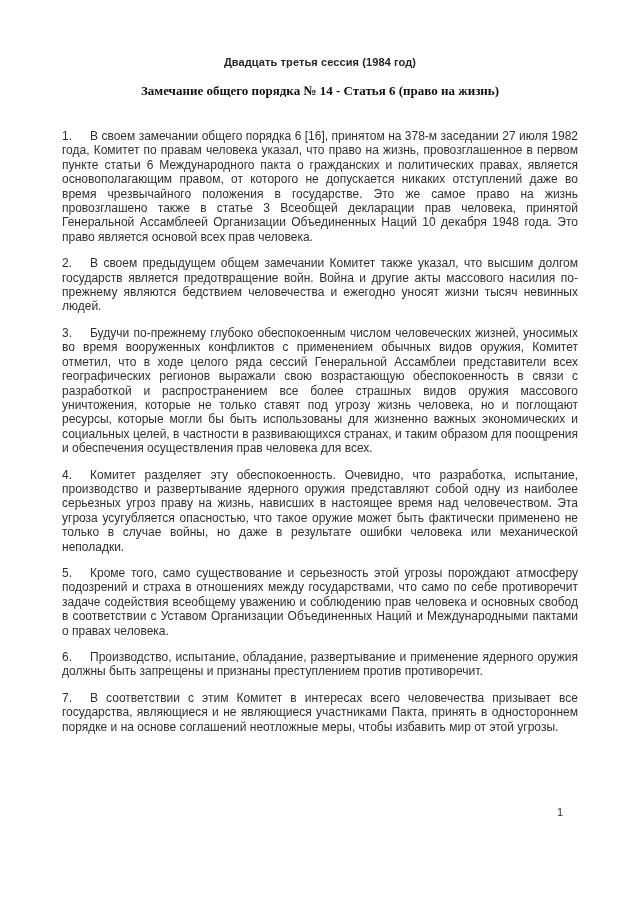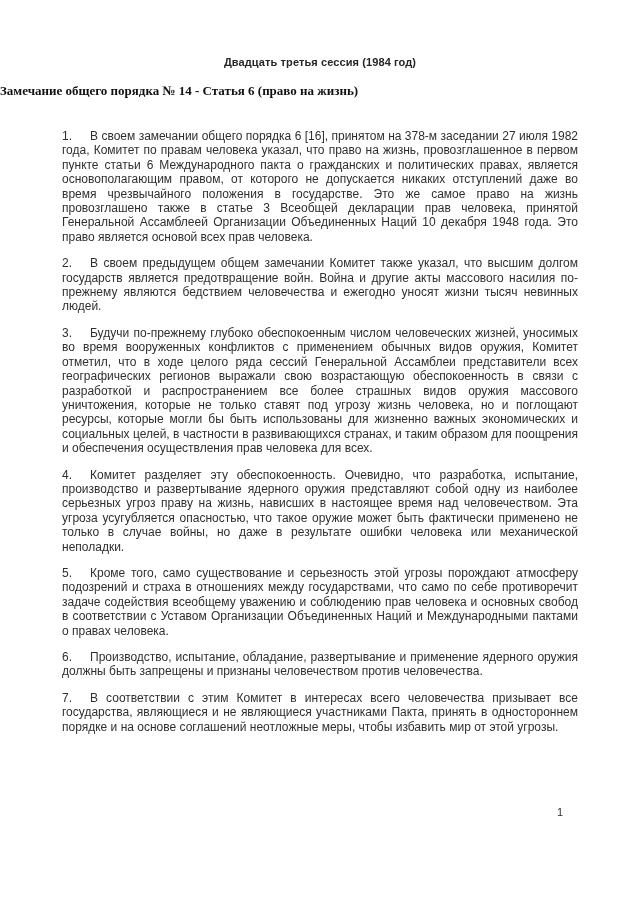--- a/index.html
+++ b/index.html
@@ -21,21 +21,21 @@
     text-align: center;
     font-family: "Liberation Sans", "DejaVu Sans", sans-serif;
     font-weight: bold;
     font-size: 11px;
     color: #262626;
     letter-spacing: 0.1px;
   }
   .doc-title {
     margin: 0;
     padding-top: 15px;
-    text-align: left;
+    text-align: center;
     font-family: "Liberation Serif", "DejaVu Serif", serif;
     font-weight: bold;
     font-size: 13px;
     color: #111111;
   }
   .content {
     margin: 30px 62px 0 62px;
     width: 516px;
   }
   .para {
@@ -73,21 +73,21 @@
     <p class="para"><span class="para-num">1.</span><span>В своем замечании общего порядка 6 [16], принятом на 378-м заседании 27 июля 1982 года, Комитет по правам человека указал, что право на жизнь, провозглашенное в первом пункте статьи 6 Международного пакта о гражданских и политических правах, является основополагающим правом, от которого не допускается никаких отступлений даже во время чрезвычайного положения в государстве. Это же самое право на жизнь провозглашено также в статье 3 Всеобщей декларации прав человека, принятой Генеральной Ассамблеей Организации Объединенных Наций 10 декабря 1948 года. Это право является основой всех прав человека.</span></p>
 
     <p class="para"><span class="para-num">2.</span><span>В своем предыдущем общем замечании Комитет также указал, что высшим долгом государств является предотвращение войн. Война и другие акты массового насилия по-прежнему являются бедствием человечества и ежегодно уносят жизни тысяч невинных людей.</span></p>
 
     <p class="para"><span class="para-num">3.</span><span>Будучи по-прежнему глубоко обеспокоенным числом человеческих жизней, уносимых во время вооруженных конфликтов с применением обычных видов оружия, Комитет отметил, что в ходе целого ряда сессий Генеральной Ассамблеи представители всех географических регионов выражали свою возрастающую обеспокоенность в связи с разработкой и распространением все более страшных видов оружия массового уничтожения, которые не только ставят под угрозу жизнь человека, но и поглощают ресурсы, которые могли бы быть использованы для жизненно важных экономических и социальных целей, в частности в развивающихся странах, и таким образом для поощрения и обеспечения осуществления прав человека для всех.</span></p>
 
     <p class="para"><span class="para-num">4.</span><span>Комитет разделяет эту обеспокоенность. Очевидно, что разработка, испытание, производство и развертывание ядерного оружия представляют собой одну из наиболее серьезных угроз праву на жизнь, нависших в настоящее время над человечеством. Эта угроза усугубляется опасностью, что такое оружие может быть фактически применено не только в случае войны, но даже в результате ошибки человека или механической неполадки.</span></p>
 
     <p class="para"><span class="para-num">5.</span><span>Кроме того, само существование и серьезность этой угрозы порождают атмосферу подозрений и страха в отношениях между государствами, что само по себе противоречит задаче содействия всеобщему уважению и соблюдению прав человека и основных свобод в соответствии с Уставом Организации Объединенных Наций и Международными пактами о правах человека.</span></p>
 
-    <p class="para"><span class="para-num">6.</span><span>Производство, испытание, обладание, развертывание и применение ядерного оружия должны быть запрещены и признаны человечеством против человечества.</span></p>
+    <p class="para"><span class="para-num">6.</span><span>Производство, испытание, обладание, развертывание и применение ядерного оружия должны быть запрещены и признаны преступлением против противоречит.</span></p>
 
     <p class="para"><span class="para-num">7.</span><span>В соответствии с этим Комитет в интересах всего человечества призывает все государства, являющиеся и не являющиеся участниками Пакта, принять в одностороннем порядке и на основе соглашений неотложные меры, чтобы избавить мир от этой угрозы.</span></p>
 
   </div>
 
   <div class="page-number">1</div>
 
 </div>
 
 </body></html>

